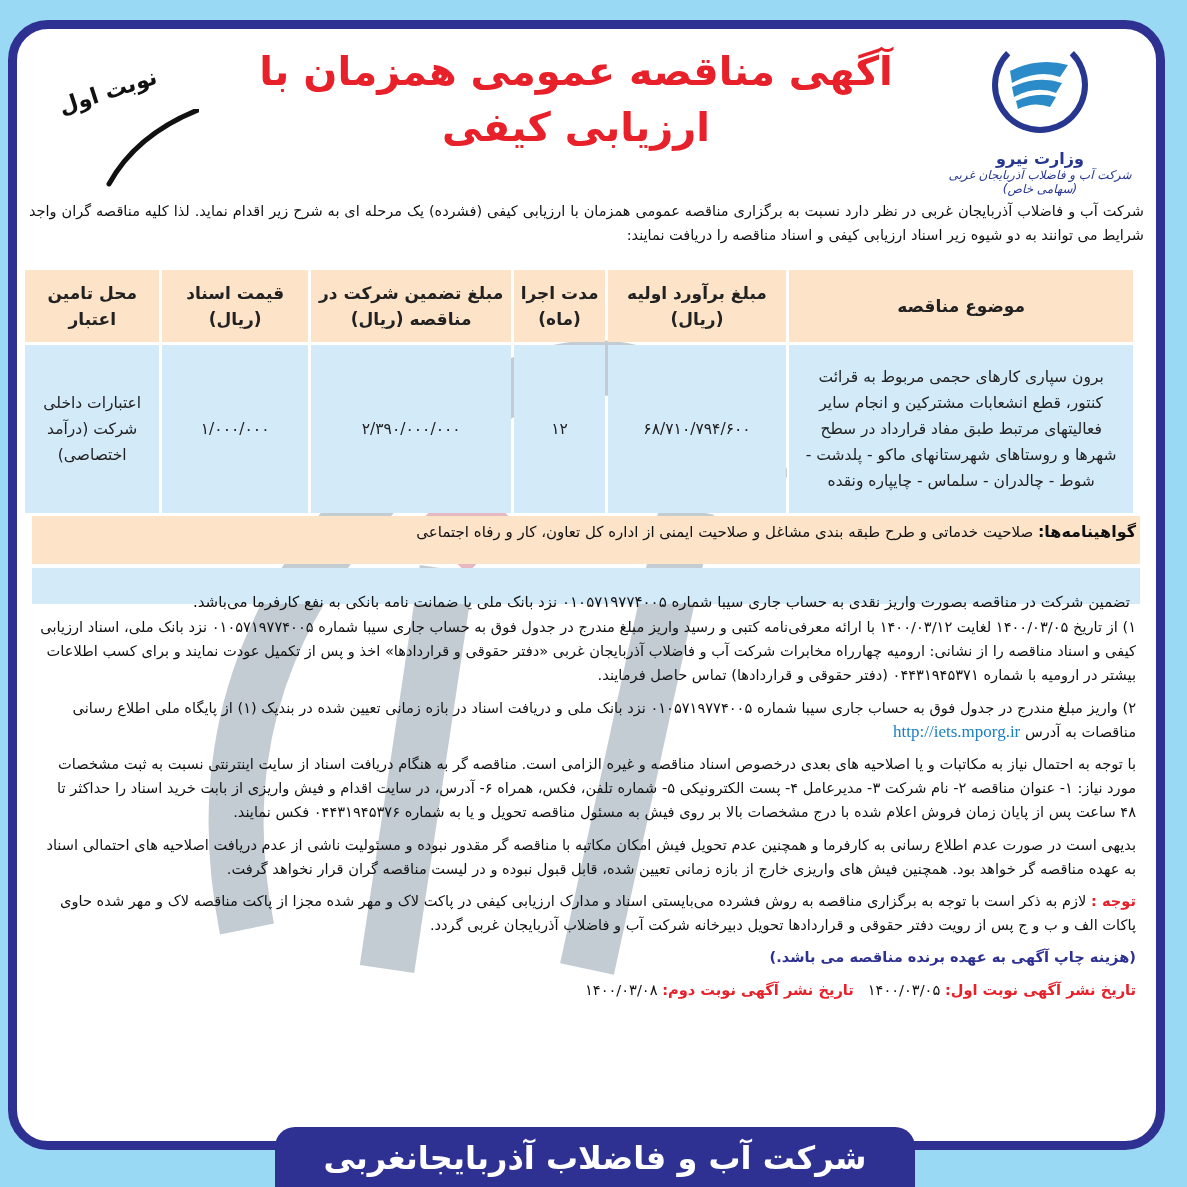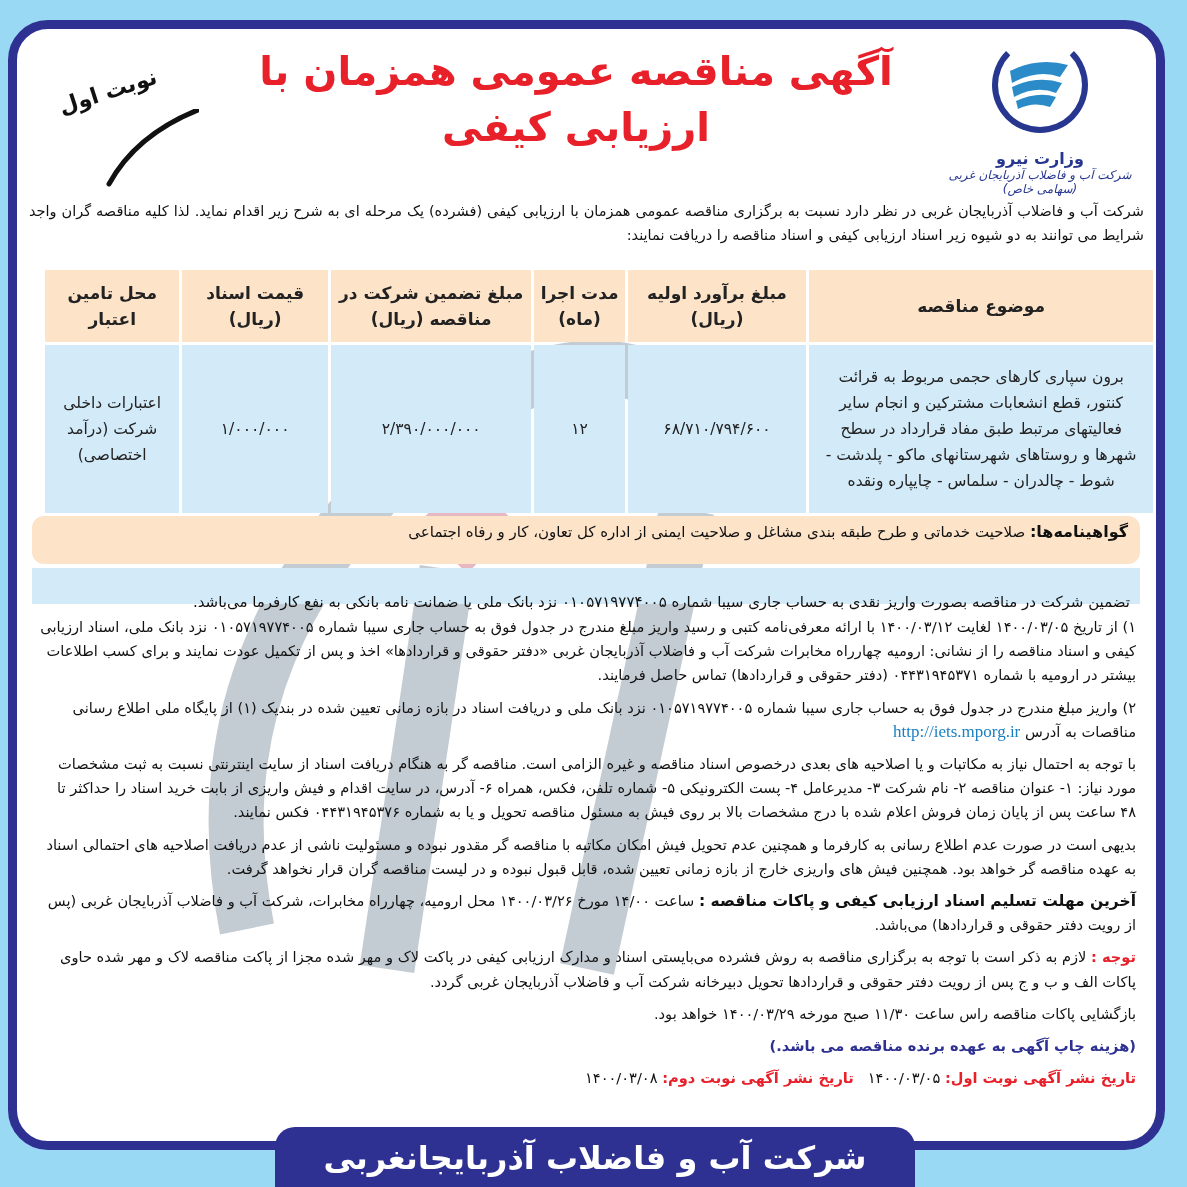--- a/index.html
+++ b/index.html
@@ -40,35 +40,35 @@
   .round-badge span {
     position:absolute; left:18px; top:20px; font-size:22px; font-weight:bold;
     transform:rotate(-18deg); color:#111; direction:rtl;
   }
   .round-badge svg { position:absolute; left:40px; top:50px; }
   .intro {
     position:absolute; right:12px; left:12px; top:170px;
     font-size:14.5px; line-height:24px; color:#111; text-align:justify;
   }
   table.tender {
-    position:absolute; right:0; top:238px; width:1114px;
+    position:absolute; right:20px; top:238px; width:1114px;
     border-collapse:separate; border-spacing:3px; direction:rtl;
   }
   table.tender th {
     background:#fde3c8; font-size:17px; font-weight:bold; height:68px;
     padding:2px 6px; color:#222; line-height:26px;
   }
   table.tender td {
     background:#d3ebf9; font-size:15.5px; height:160px; text-align:center;
     padding:4px 16px; color:#222; line-height:26px;
   }
   .cert {
     position:absolute; right:16px; top:487px; width:1108px; height:48px;
-    background:#fde3c8; font-size:15px; line-height:22px; padding:5px 12px;
-    box-sizing:border-box; color:#111;border-radius:12px;
+    background:#fde3c8; font-size:15px; line-height:22px; padding:5px 4px;
+    box-sizing:border-box; color:#111;
   }
   .cert b { font-size:16px; }
   .guarantee {
     position:absolute; right:16px; top:539px; width:1108px; height:36px;
     background:#d3ebf9; font-size:15px; line-height:36px; padding:16px 10px;
     box-sizing:border-box; color:#111;
   }
   .body-text {
     position:absolute; right:12px; left:14px; top:578px;
     font-size:14.6px; line-height:24.2px; color:#111;
@@ -156,28 +156,23 @@
 
     <div class="body-text">
       <p>۱) از تاریخ ۱۴۰۰/۰۳/۰۵ لغایت ۱۴۰۰/۰۳/۱۲ با ارائه معرفی‌نامه کتبی و رسید واریز مبلغ مندرج در جدول فوق به حساب جاری سیبا شماره ۰۱۰۵۷۱۹۷۷۴۰۰۵ نزد بانک ملی، اسناد ارزیابی کیفی و اسناد مناقصه را از نشانی: ارومیه چهارراه مخابرات شرکت آب و فاضلاب آذربایجان غربی «دفتر حقوقی و قراردادها» اخذ و پس از تکمیل عودت نمایند و برای کسب اطلاعات بیشتر در ارومیه با شماره ۰۴۴۳۱۹۴۵۳۷۱ (دفتر حقوقی و قراردادها) تماس حاصل فرمایند.</p>
       <p>
         <span>۲) واریز مبلغ مندرج در جدول فوق به حساب جاری سیبا شماره ۰۱۰۵۷۱۹۷۷۴۰۰۵ نزد بانک ملی و دریافت اسناد در بازه زمانی تعیین شده در بندیک (۱) از پایگاه ملی اطلاع رسانی مناقصات به آدرس</span>
         <span class="link">http://iets.mporg.ir</span>
       </p>
       <p>با توجه به احتمال نیاز به مکاتبات و یا اصلاحیه های بعدی درخصوص اسناد مناقصه و غیره الزامی است. مناقصه گر به هنگام دریافت اسناد از سایت اینترنتی نسبت به ثبت مشخصات مورد نیاز: ۱- عنوان مناقصه ۲- نام شرکت ۳- مدیرعامل ۴- پست الکترونیکی ۵- شماره تلفن، فکس، همراه ۶- آدرس، در سایت اقدام و فیش واریزی از بابت خرید اسناد را حداکثر تا ۴۸ ساعت پس از پایان زمان فروش اعلام شده با درج مشخصات بالا بر روی فیش به مسئول مناقصه تحویل و یا به شماره ۰۴۴۳۱۹۴۵۳۷۶ فکس نمایند.</p>
       <p>بدیهی است در صورت عدم اطلاع رسانی به کارفرما و همچنین عدم تحویل فیش امکان مکاتبه با مناقصه گر مقدور نبوده و مسئولیت ناشی از عدم دریافت اصلاحیه های احتمالی اسناد به عهده مناقصه گر خواهد بود. همچنین فیش های واریزی خارج از بازه زمانی تعیین شده، قابل قبول نبوده و در لیست مناقصه گران قرار نخواهد گرفت.</p>
       <p>
-        <span class="bold">آخرین مهلت تسلیم اسناد ارزیابی کیفی و پاکات مناقصه :</span>
-        <span>ساعت ۱۴/۰۰ مورخ ۱۴۰۰/۰۳/۲۶ محل ارومیه، چهارراه مخابرات، شرکت آب و فاضلاب آذربایجان غربی (پس از رویت دفتر حقوقی و قراردادها) می‌باشد.</span>
-      </p>
-      <p>
         <span class="red">توجه :</span>
         <span>لازم به ذکر است با توجه به برگزاری مناقصه به روش فشرده می‌بایستی اسناد و مدارک ارزیابی کیفی در پاکت لاک و مهر شده مجزا از پاکت مناقصه لاک و مهر شده حاوی پاکات الف و ب و ج پس از رویت دفتر حقوقی و قراردادها تحویل دبیرخانه شرکت آب و فاضلاب آذربایجان غربی گردد.</span>
       </p>
-      <p>بازگشایی پاکات مناقصه راس ساعت ۱۱/۳۰ صبح مورخه ۱۴۰۰/۰۳/۲۹ خواهد بود.</p>
       <p class="navy">(هزینه چاپ آگهی به عهده برنده مناقصه می باشد.)</p>
       <p>
         <span class="red">تاریخ نشر آگهی نوبت اول:</span>
         <span>۱۴۰۰/۰۳/۰۵</span>
         &nbsp;
         <span class="red">تاریخ نشر آگهی نوبت دوم:</span>
         <span>۱۴۰۰/۰۳/۰۸</span>
       </p>
     </div>
 

